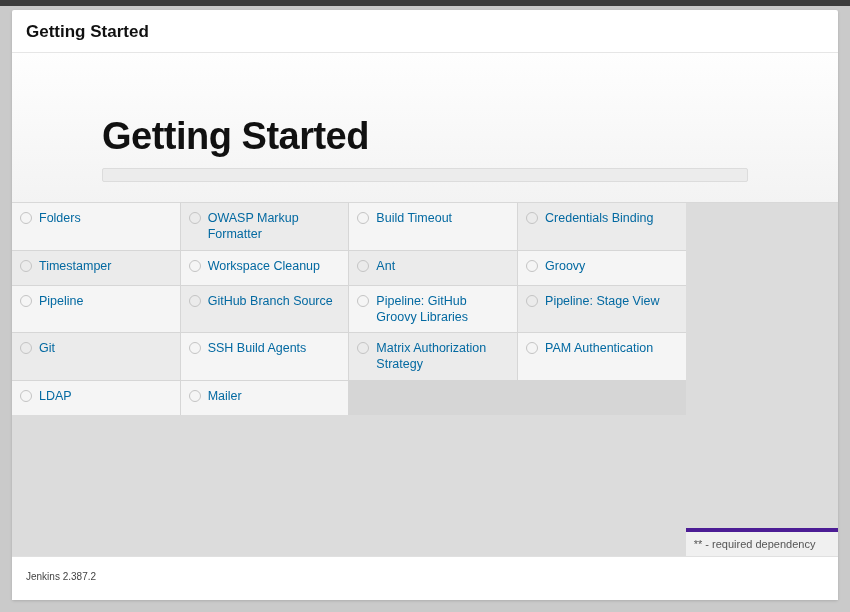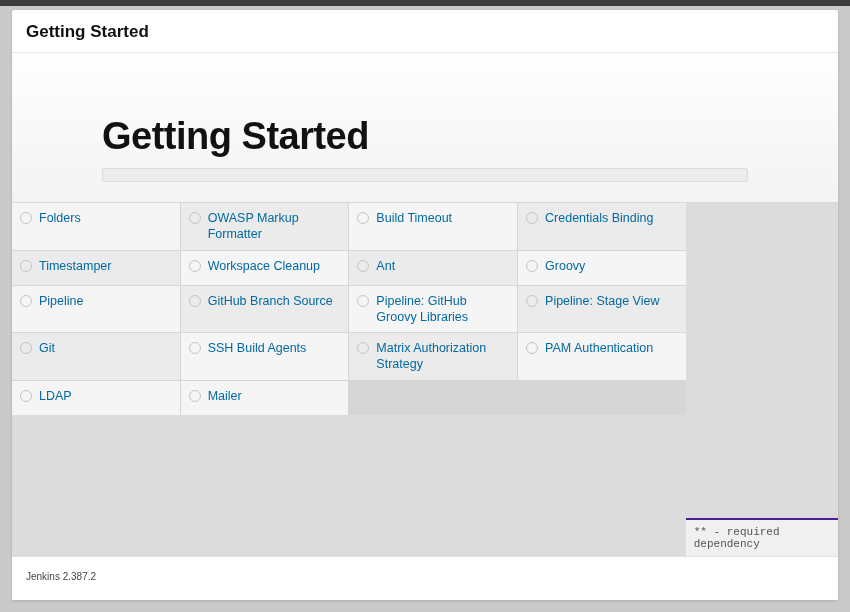--- a/index.html
+++ b/index.html
@@ -98,23 +98,23 @@
   }
   .side-panel {
     width: 200px;
     background: #dcdcdc;
     display: flex;
     flex-direction: column;
     justify-content: flex-end;
   }
   .legend {
     background: #f0f0f0;
-    border-top: 2px solid #4c1d95;
+    border-top: 4px solid #4c1d95;
     padding: 6px 8px;
-    font-family: Liberation Mono, monospace;
+    font-family: Liberation Sans, sans-serif;
     font-size: 11px;
     color: #555;
   }
   .footer {
     background: #ffffff;
     border-top: 1px solid #e0e0e0;
     padding: 14px 14px 18px 14px;
     font-size: 10px;
     color: #444;
   }

